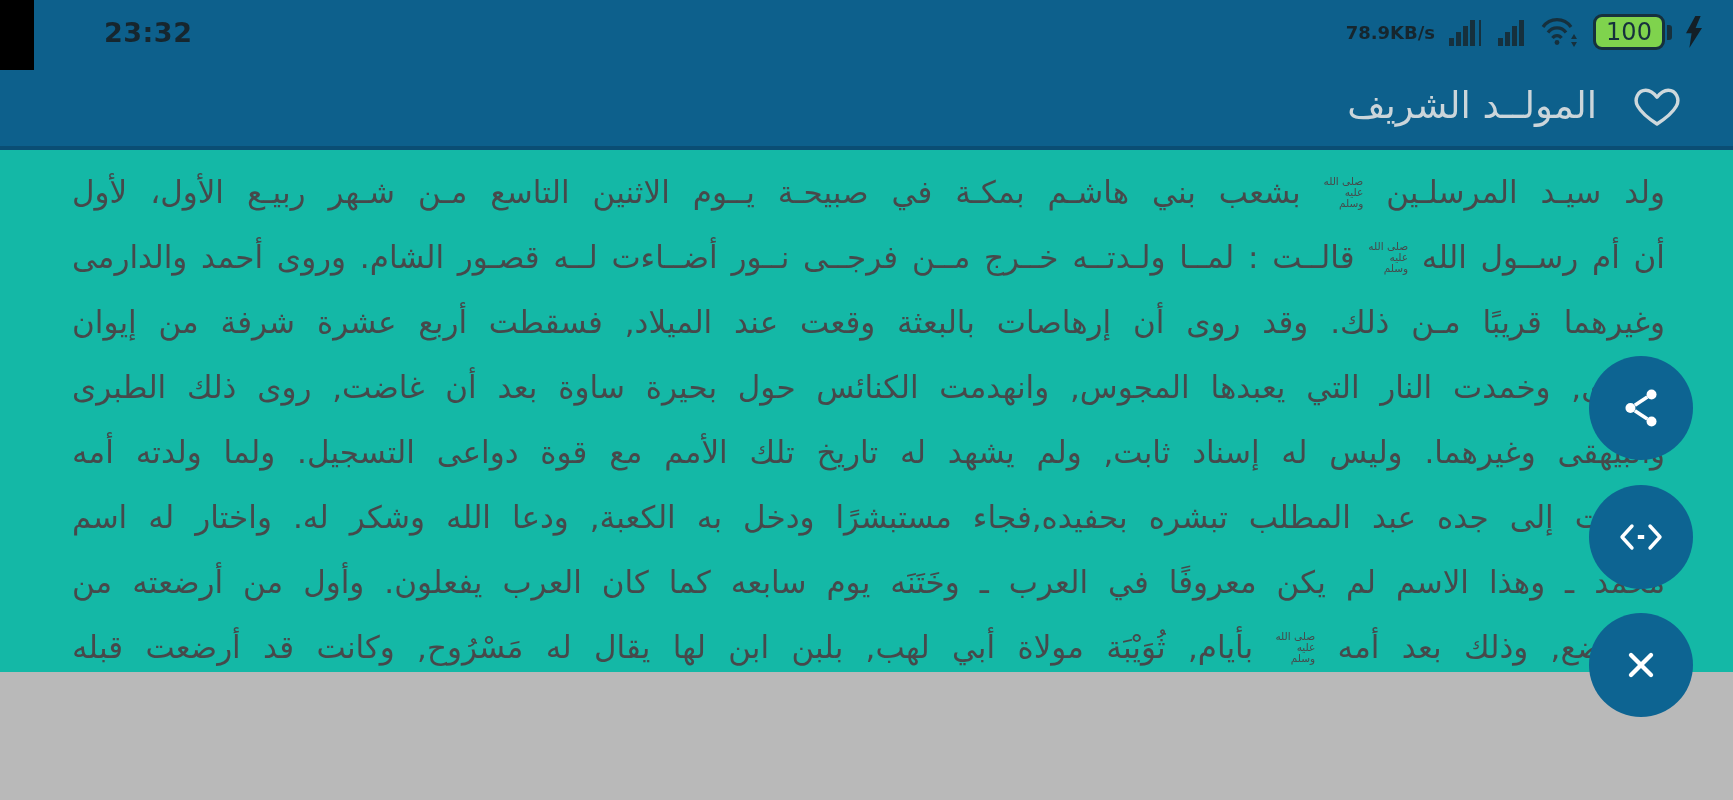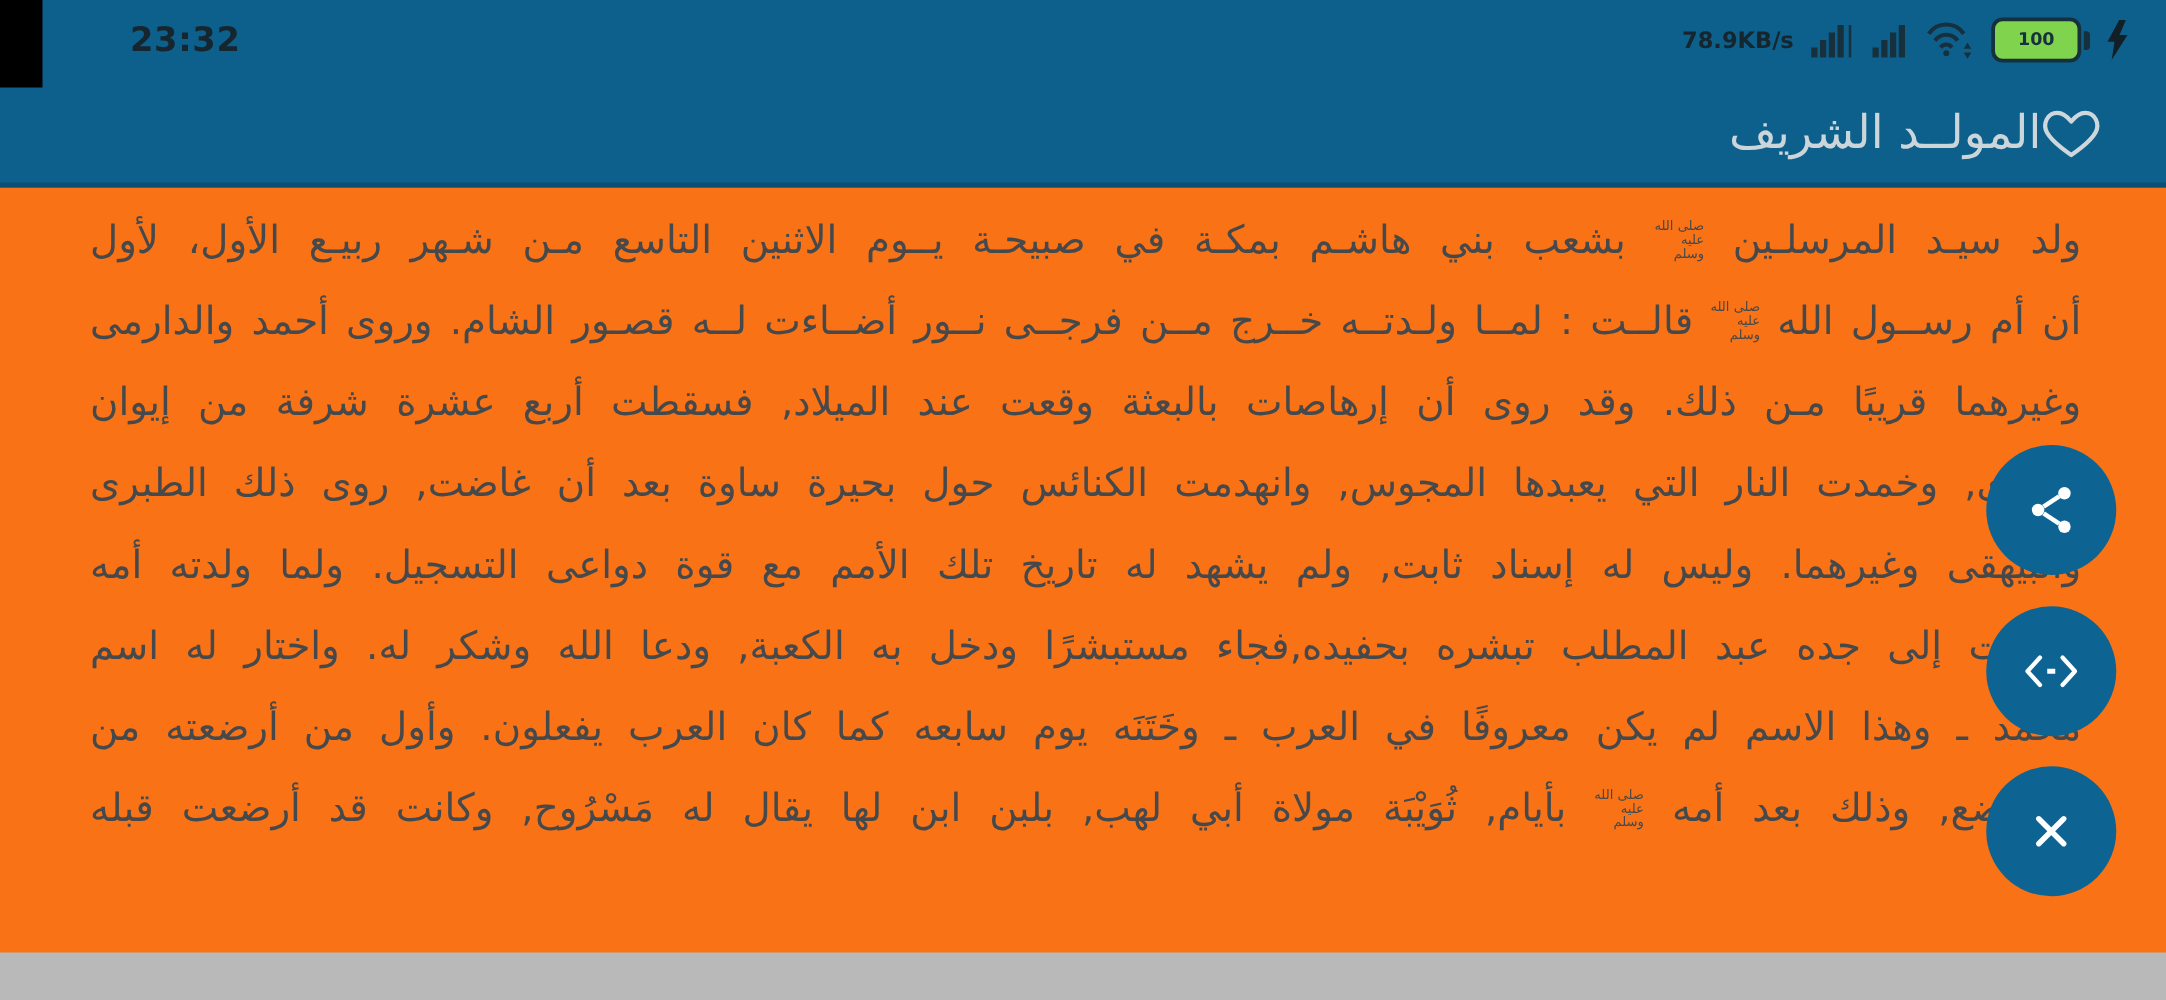--- a/index.html
+++ b/index.html
@@ -1,40 +1,40 @@
 <!DOCTYPE html>
 <html lang="ar"><head>
 <meta charset="utf-8">
 <style>
   * { margin:0; padding:0; box-sizing:border-box; }
   html,body { width:1733px; height:800px; overflow:hidden;
     font-family:"DejaVu Sans","Liberation Sans",sans-serif; background:#b9b9b9; }
-  .screen { position:relative; width:1733px; height:762px; background:#f97316; }
+  .screen { position:relative; width:1733px; height:672px; background:#14b8a6; }
 
   
   .status-bar { position:absolute; top:0; left:0; width:100%; height:64px;
     background:#0d608c; display:flex; align-items:center; justify-content:space-between;
     padding:0 30px 0 104px; z-index:4; }
   .notch { position:absolute; top:0; left:0; width:34px; height:70px; background:#000; z-index:6; }
   .sb-time { color:#16262e; font-size:27px; font-weight:600; letter-spacing:.5px; }
   .sb-right { display:flex; align-items:center; gap:13px; }
   .sb-speed { color:#16262e; font-size:18px; font-weight:600; }
   .sb-ic { display:flex; align-items:flex-end; }
 
   
   .battery-wrap { display:flex; align-items:center; gap:2px; }
   .battery { width:72px; height:36px; border:3px solid #16303d; border-radius:9px;
     background:#7fd34d; display:flex; align-items:center; justify-content:center; }
-  .battery-pct { font-size:14px; font-weight:700; color:#16303d; }
+  .battery-pct { font-size:24px; font-weight:400; color:#16303d; }
   .battery-nub { width:5px; height:15px; background:#16303d; border-radius:0 3px 3px 0; }
 
   
   .app-header { position:absolute; top:64px; left:0; width:100%; height:86px;
     background:#0d608c; border-bottom:4px solid #0a4e74;
-    display:flex; align-items:center; justify-content:flex-end; 
+    display:flex; align-items:center; justify-content:flex-end; gap:36px;
     padding:0 52px; z-index:3; }
   .app-title { color:#cbd5da; font-size:37px; direction:rtl; }
 
   
   .content { position:absolute; top:150px; left:0; right:0; bottom:0;
     padding:10px 68px 0 72px; direction:rtl; overflow:hidden; }
   .text-line { height:65px; line-height:65px; font-size:31px; color:#46494b;
     text-align:justify; text-align-last:justify; text-justify:inter-word;
     overflow:hidden; white-space:normal; }
   .saw { display:inline-block; font-size:10.5px; line-height:1.05; text-align:left;

